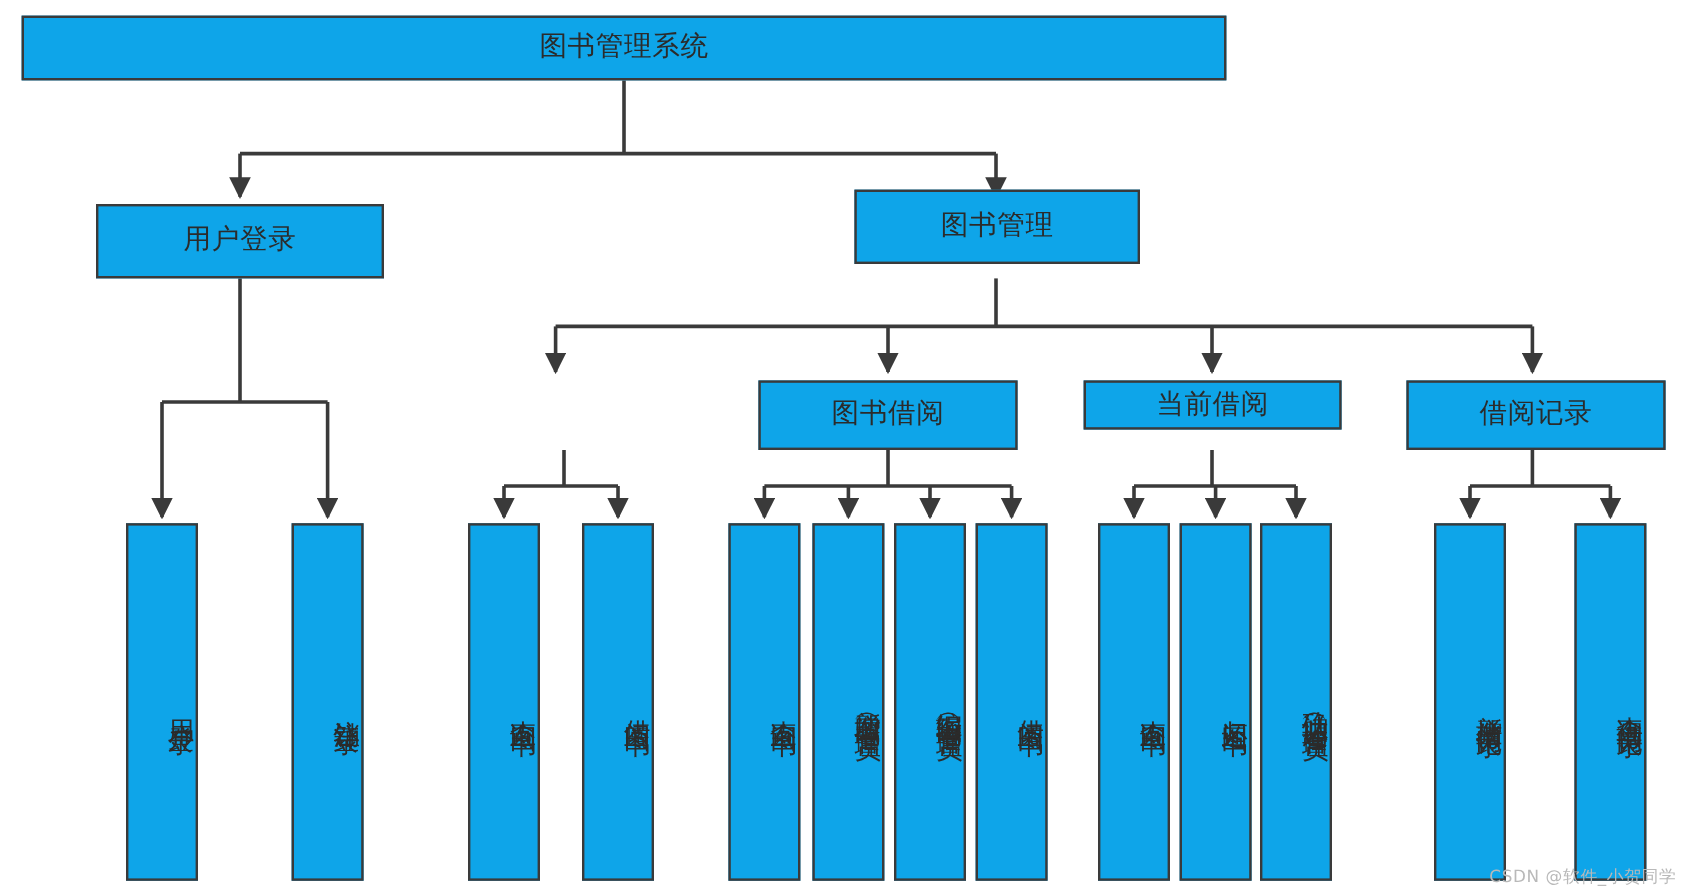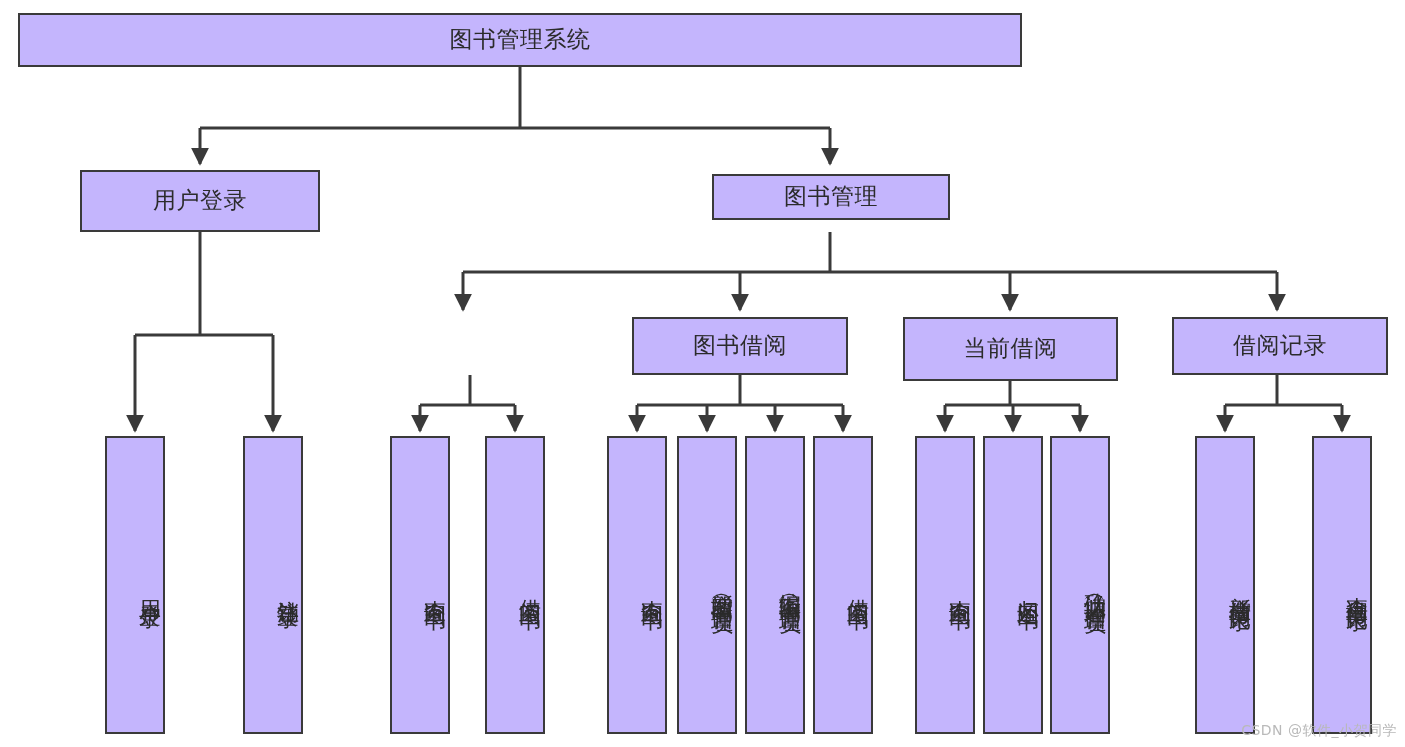--- a/index.html
+++ b/index.html
@@ -20,21 +20,21 @@
   #edges {
     position: absolute;
     left: 0;
     top: 0;
     width: 1405px;
     height: 747px;
   }
   .node {
     position: absolute;
     box-sizing: border-box;
-    background: #c4b5fd;
+    background: #0ea5e9;
     border: 2px solid #3a3a3a;
     display: flex;
     align-items: center;
     justify-content: center;
     color: #2b2b2b;
   }
   .node-h {
     font-size: 23px;
     letter-spacing: 0.5px;
     line-height: 1.1;
@@ -122,28 +122,28 @@
     </g>
   </svg>
 
   <div class="node node-h" style="left:18px; top:13px; width:1004px; height:54px;">
     <span class="label">图书管理系统</span>
   </div>
 
   <div class="node node-h" style="left:80px; top:170px; width:240px; height:62px;">
     <span class="label">用户登录</span>
   </div>
-  <div class="node node-h" style="left:712px; top:174px; width:238px; height:46px;">
+  <div class="node node-h" style="left:712px; top:158px; width:238px; height:62px;">
     <span class="label">图书管理</span>
   </div>
 
   <div class="node node-h" style="left:632px; top:317px; width:216px; height:58px;">
     <span class="label">图书借阅</span>
   </div>
-  <div class="node node-h" style="left:903px; top:317px; width:215px; height:64px;">
+  <div class="node node-h" style="left:903px; top:317px; width:215px; height:41px;">
     <span class="label">当前借阅</span>
   </div>
   <div class="node node-h" style="left:1172px; top:317px; width:216px; height:58px;">
     <span class="label">借阅记录</span>
   </div>
 
   <div class="node node-v" style="left:105px; top:436px; width:60px; height:298px;">
     <span class="label">用户登录</span>
   </div>
   <div class="node node-v" style="left:243px; top:436px; width:60px; height:298px;">

